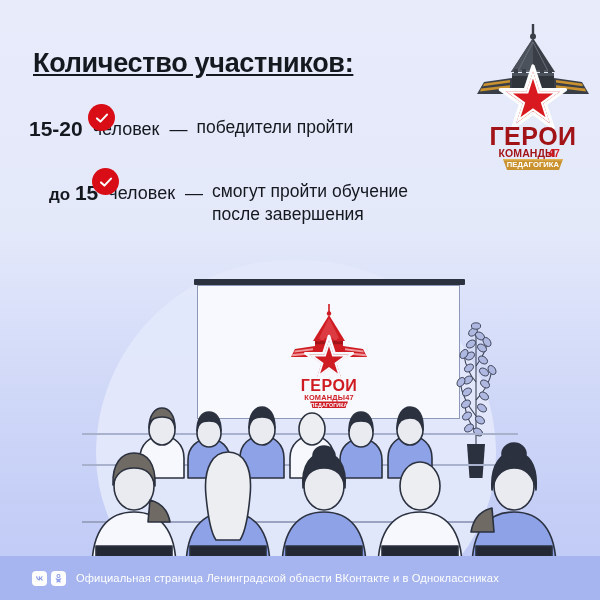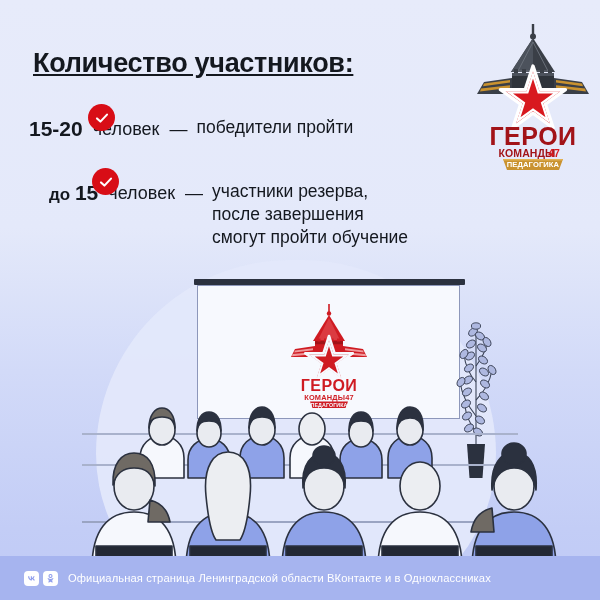--- a/index.html
+++ b/index.html
@@ -178,21 +178,21 @@
   
   .footer {
     position: absolute;
     left: 0;
     bottom: 0;
     width: 600px;
     height: 44px;
     background: #a6b4ef;
     display: flex;
     align-items: center;
-    padding-left: 24px;
+    padding-left: 32px;
     box-sizing: border-box;
   }
   .sm-icon {
     width: 15px;
     height: 15px;
     border-radius: 4px;
     background: #ffffff;
     display: flex;
     align-items: center;
     justify-content: center;
@@ -444,23 +444,22 @@
       <span class="small">до </span><span>15</span>
       <span class="check-badge badge-2">
         <svg viewBox="0 0 16 16" xmlns="http://www.w3.org/2000/svg">
           <path d="M3 8.4 L6.4 11.6 L13 4.6" fill="none" stroke="#ffffff" stroke-width="2.1" stroke-linecap="round" stroke-linejoin="round"></path>
         </svg>
       </span>
     </div>
     <div class="unit">человек</div>
     <div class="dash">—</div>
     <div class="desc">
-      <span>участники резерва,</span>
+      <span>смогут пройти обучение</span>
       <span>после завершения</span>
-      <span>смогут пройти обучение</span>
     </div>
   </div>
 
   <div class="footer">
     <span class="sm-icon">
       <svg width="11" height="11" viewBox="0 0 24 24" xmlns="http://www.w3.org/2000/svg">
         <path d="M12.8 16.3c-5 0-8.2-3.5-8.3-9.2h2.6c.1 4.2 2 6 3.4 6.4V7.1h2.4v3.7c1.4-.2 2.9-1.8 3.4-3.7h2.4c-.4 2.3-1.9 3.9-3 4.6 1.1.5 2.8 1.9 3.5 4.6h-2.7c-.5-1.7-1.9-3-3.6-3.2v3.2h-.1z" fill="#8b9aec"></path>
       </svg>
     </span>
     <span class="sm-icon">

